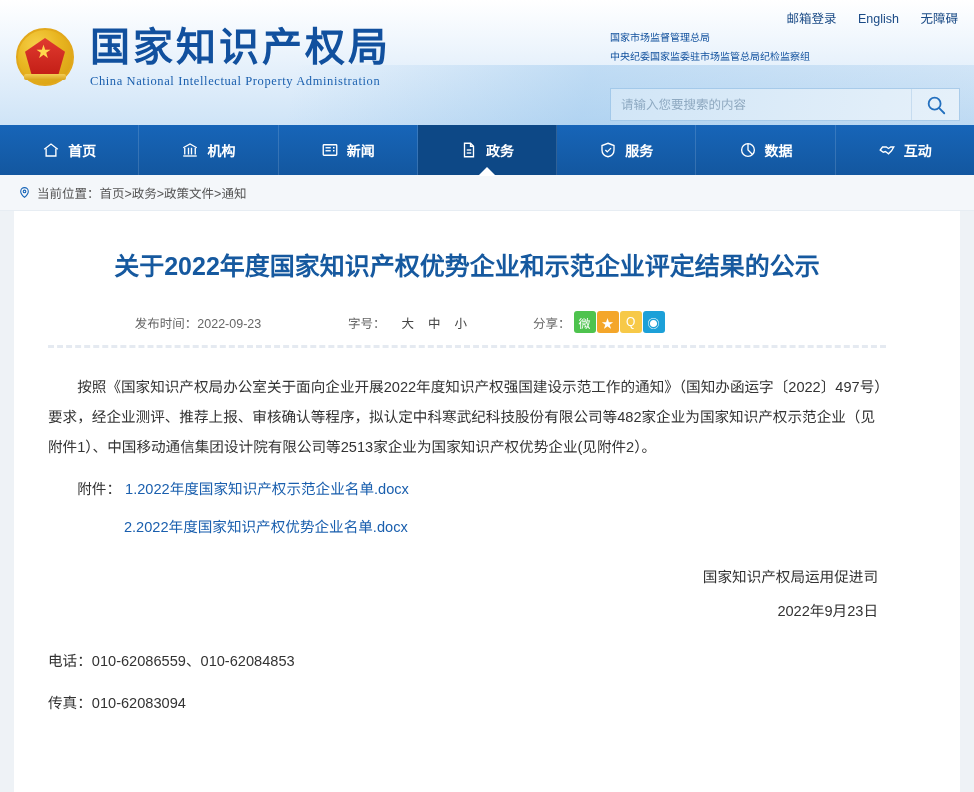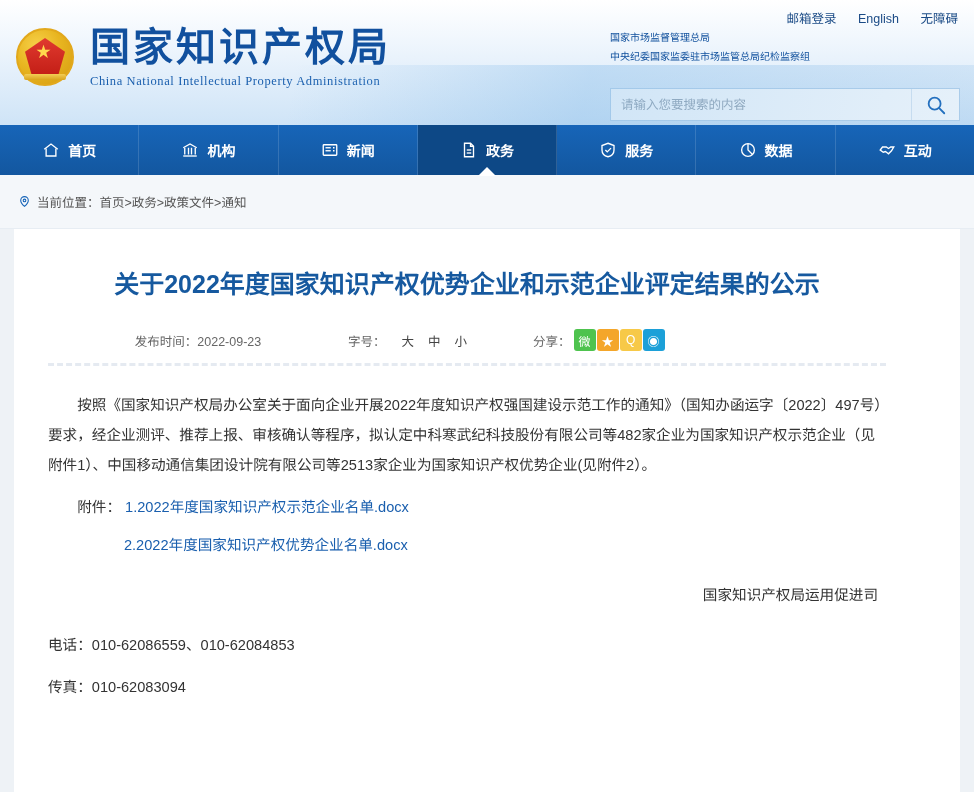--- a/index.html
+++ b/index.html
@@ -153,21 +153,21 @@
     transform: translateX(-50%);
     border-left: 9px solid transparent;
     border-right: 9px solid transparent;
     border-bottom: 9px solid #ffffff;
   }
   .nav-item .nicon { display: flex; align-items: center; }
   .nav-item svg { display: block; }
 
   
   .crumbbar {
-    height: 54px;
+    height: 36px;
     background: #f4f7fa;
     display: flex;
     align-items: center;
     padding-left: 18px;
     font-size: 12.5px;
     color: #555;
     border-bottom: 1px solid #e7edf3;
   }
   .crumbbar .pin { margin-right: 6px; display: flex; }
   .crumbbar a { color: #555; text-decoration: none; }
@@ -408,20 +408,21 @@
       <div class="attach-row">
         <span class="attach-label">附件：</span>
         <a href="#">1.2022年度国家知识产权示范企业名单.docx</a>
       </div>
       <div class="attach-row second">
         <a href="#">2.2022年度国家知识产权优势企业名单.docx</a>
       </div>
 
       <div class="sign">
         <div>国家知识产权局运用促进司</div>
+        <div>2022年9月23日</div>
       </div>
 
       <div class="contact">
         <p>电话：010-62086559、010-62084853</p>
         <p>传真：010-62083094</p>
 
       </div>
     </div>
 
   </div>

